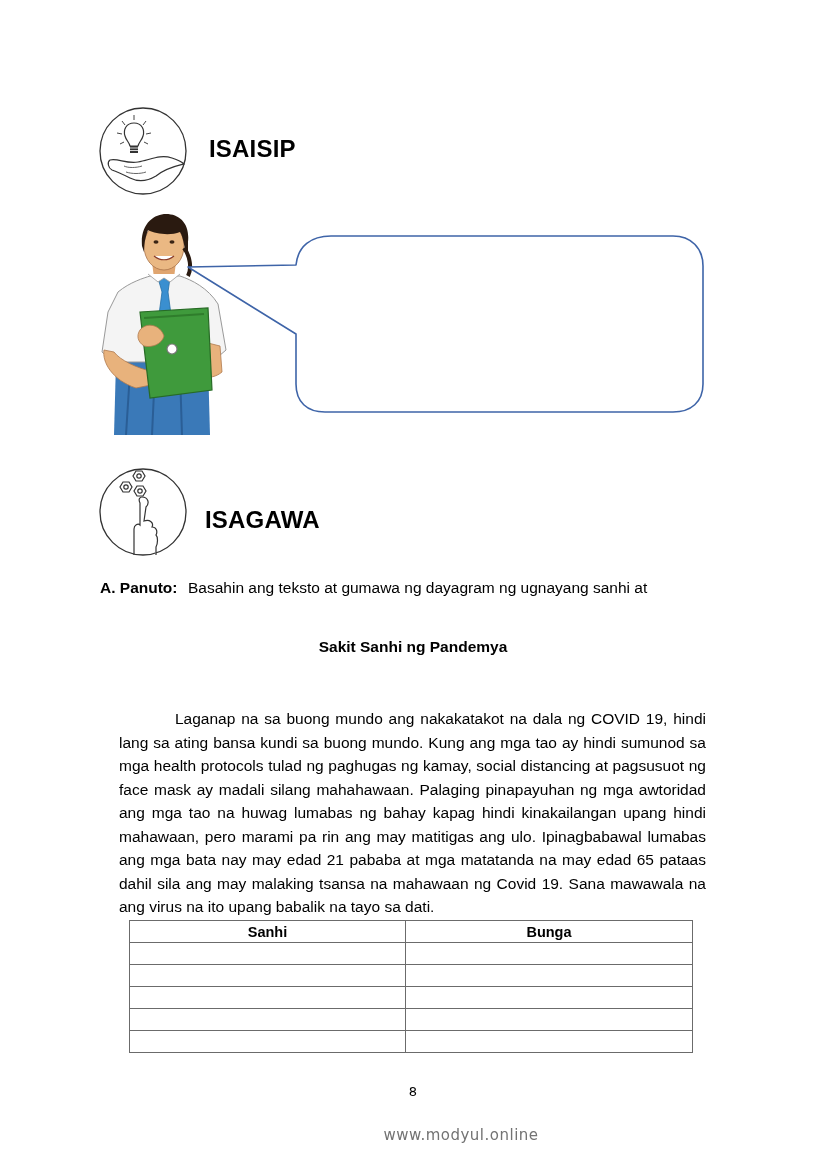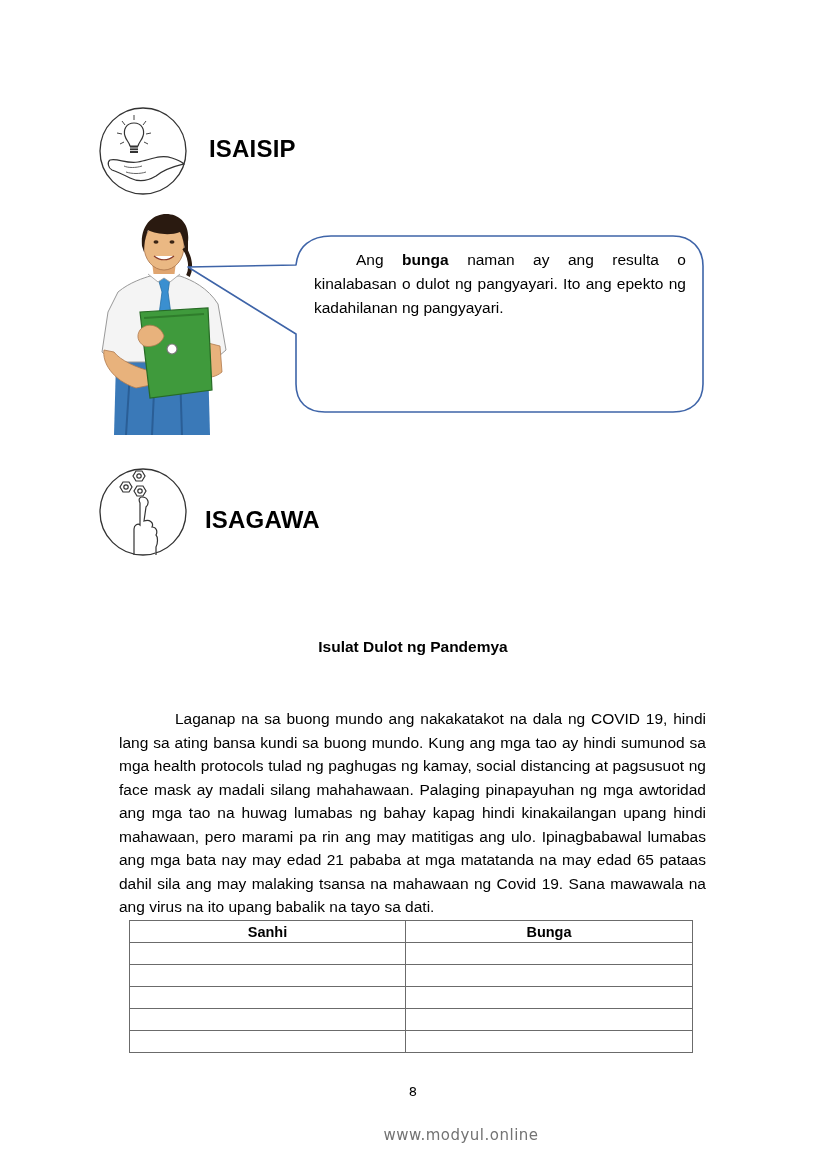--- a/index.html
+++ b/index.html
@@ -92,44 +92,47 @@
     <ellipse cx="56" cy="30" rx="2.5" ry="1.8" fill="#3a2414"></ellipse>
     <ellipse cx="72" cy="30" rx="2.5" ry="1.8" fill="#3a2414"></ellipse>
     <path d="M54 44 C60 49 68 49 74 44" fill="#fff" stroke="#8a3c2a" stroke-width="1.2"></path>
   </svg>
 </div>
 
 <svg class="bubble-svg" width="525" height="184" viewBox="0 0 525 184">
   <path d="M3 33 L111 31 C113 12 126 2 146 2 L488 2 C506 2 518 14 518 32 L518 150 C518 168 506 178 488 178 L140 178 C122 178 111 168 111 150 L111 100 Z" fill="#ffffff" stroke="#3e64a8" stroke-width="1.6" stroke-linejoin="round"></path>
 </svg>
 <div class="bubble-text">
-  <p><span>Ang </span><b>bunga</b><span> naman ay ang resulta o kinalabasan o dulot ng pangyayari. Ito ang epekto ng kadahilanan ng pangyayari.</span></p>
 </div>
 
 <div class="section-icon" style="left:98px; top:467px;">
   <svg width="90" height="90" viewBox="0 0 90 90">
     <circle cx="45" cy="45" r="43" fill="#fff" stroke="#333" stroke-width="1.3"></circle>
     <g fill="#fff" stroke="#333" stroke-width="1.2">
       <polygon points="38,4 44,4 47,9 44,14 38,14 35,9"></polygon>
       <circle cx="41" cy="9" r="2.2"></circle>
       <polygon points="25,15 31,15 34,20 31,25 25,25 22,20"></polygon>
       <circle cx="28" cy="20" r="2.2"></circle>
       <polygon points="39,19 45,19 48,24 45,29 39,29 36,24"></polygon>
       <circle cx="42" cy="24" r="2.2"></circle>
     </g>
 
     <path d="M44 30 C50 30 52 36 48 40 L46 54 C52 52 56 56 54 60 C58 60 60 64 58 68 C60 70 60 76 58 80 L58 88 M36 88 L36 62 C36 58 40 56 42 58 L42 36 C40 32 42 30 44 30" fill="#fff" stroke="#333" stroke-width="1.2"></path>
   </svg>
 </div>
 <div class="section-title" style="left:205px; top:506px;text-align:right;">ISAGAWA</div>
 
 <div class="panuto">
+  <div class="panuto-row">
+    <span class="lbl panuto-label">A. Panuto:</span>
+    <span>Basahin ang teksto at gumawa ng dayagram ng ugnayang sanhi at</span>
+  </div>
 </div>
 
-<div class="story-title">Isulat Dulot ng Pandemya</div>
+<div class="story-title">Sakit Sanhi ng Pandemya</div>
 <div class="story">Laganap na sa buong mundo ang nakakatakot na dala ng COVID 19, hindi lang sa ating bansa kundi sa buong mundo. Kung ang mga tao ay hindi sumunod sa mga health protocols tulad ng paghugas ng kamay, social distancing at pagsusuot ng face mask ay madali silang mahahawaan. Palaging pinapayuhan ng mga awtoridad ang mga tao na huwag lumabas ng bahay kapag hindi kinakailangan upang hindi mahawaan, pero marami pa rin ang may matitigas ang ulo. Ipinagbabawal lumabas ang mga bata nay may edad 21 pababa at mga matatanda na may edad 65 pataas dahil sila ang may malaking tsansa na mahawaan ng Covid 19. Sana mawawala na ang virus na ito upang babalik na tayo sa dati.</div>
 
 <table class="answer-table">
   <thead>
     <tr>
       <th>Sanhi</th>
       <th>Bunga</th>
     </tr>
   </thead>
   <tbody>

